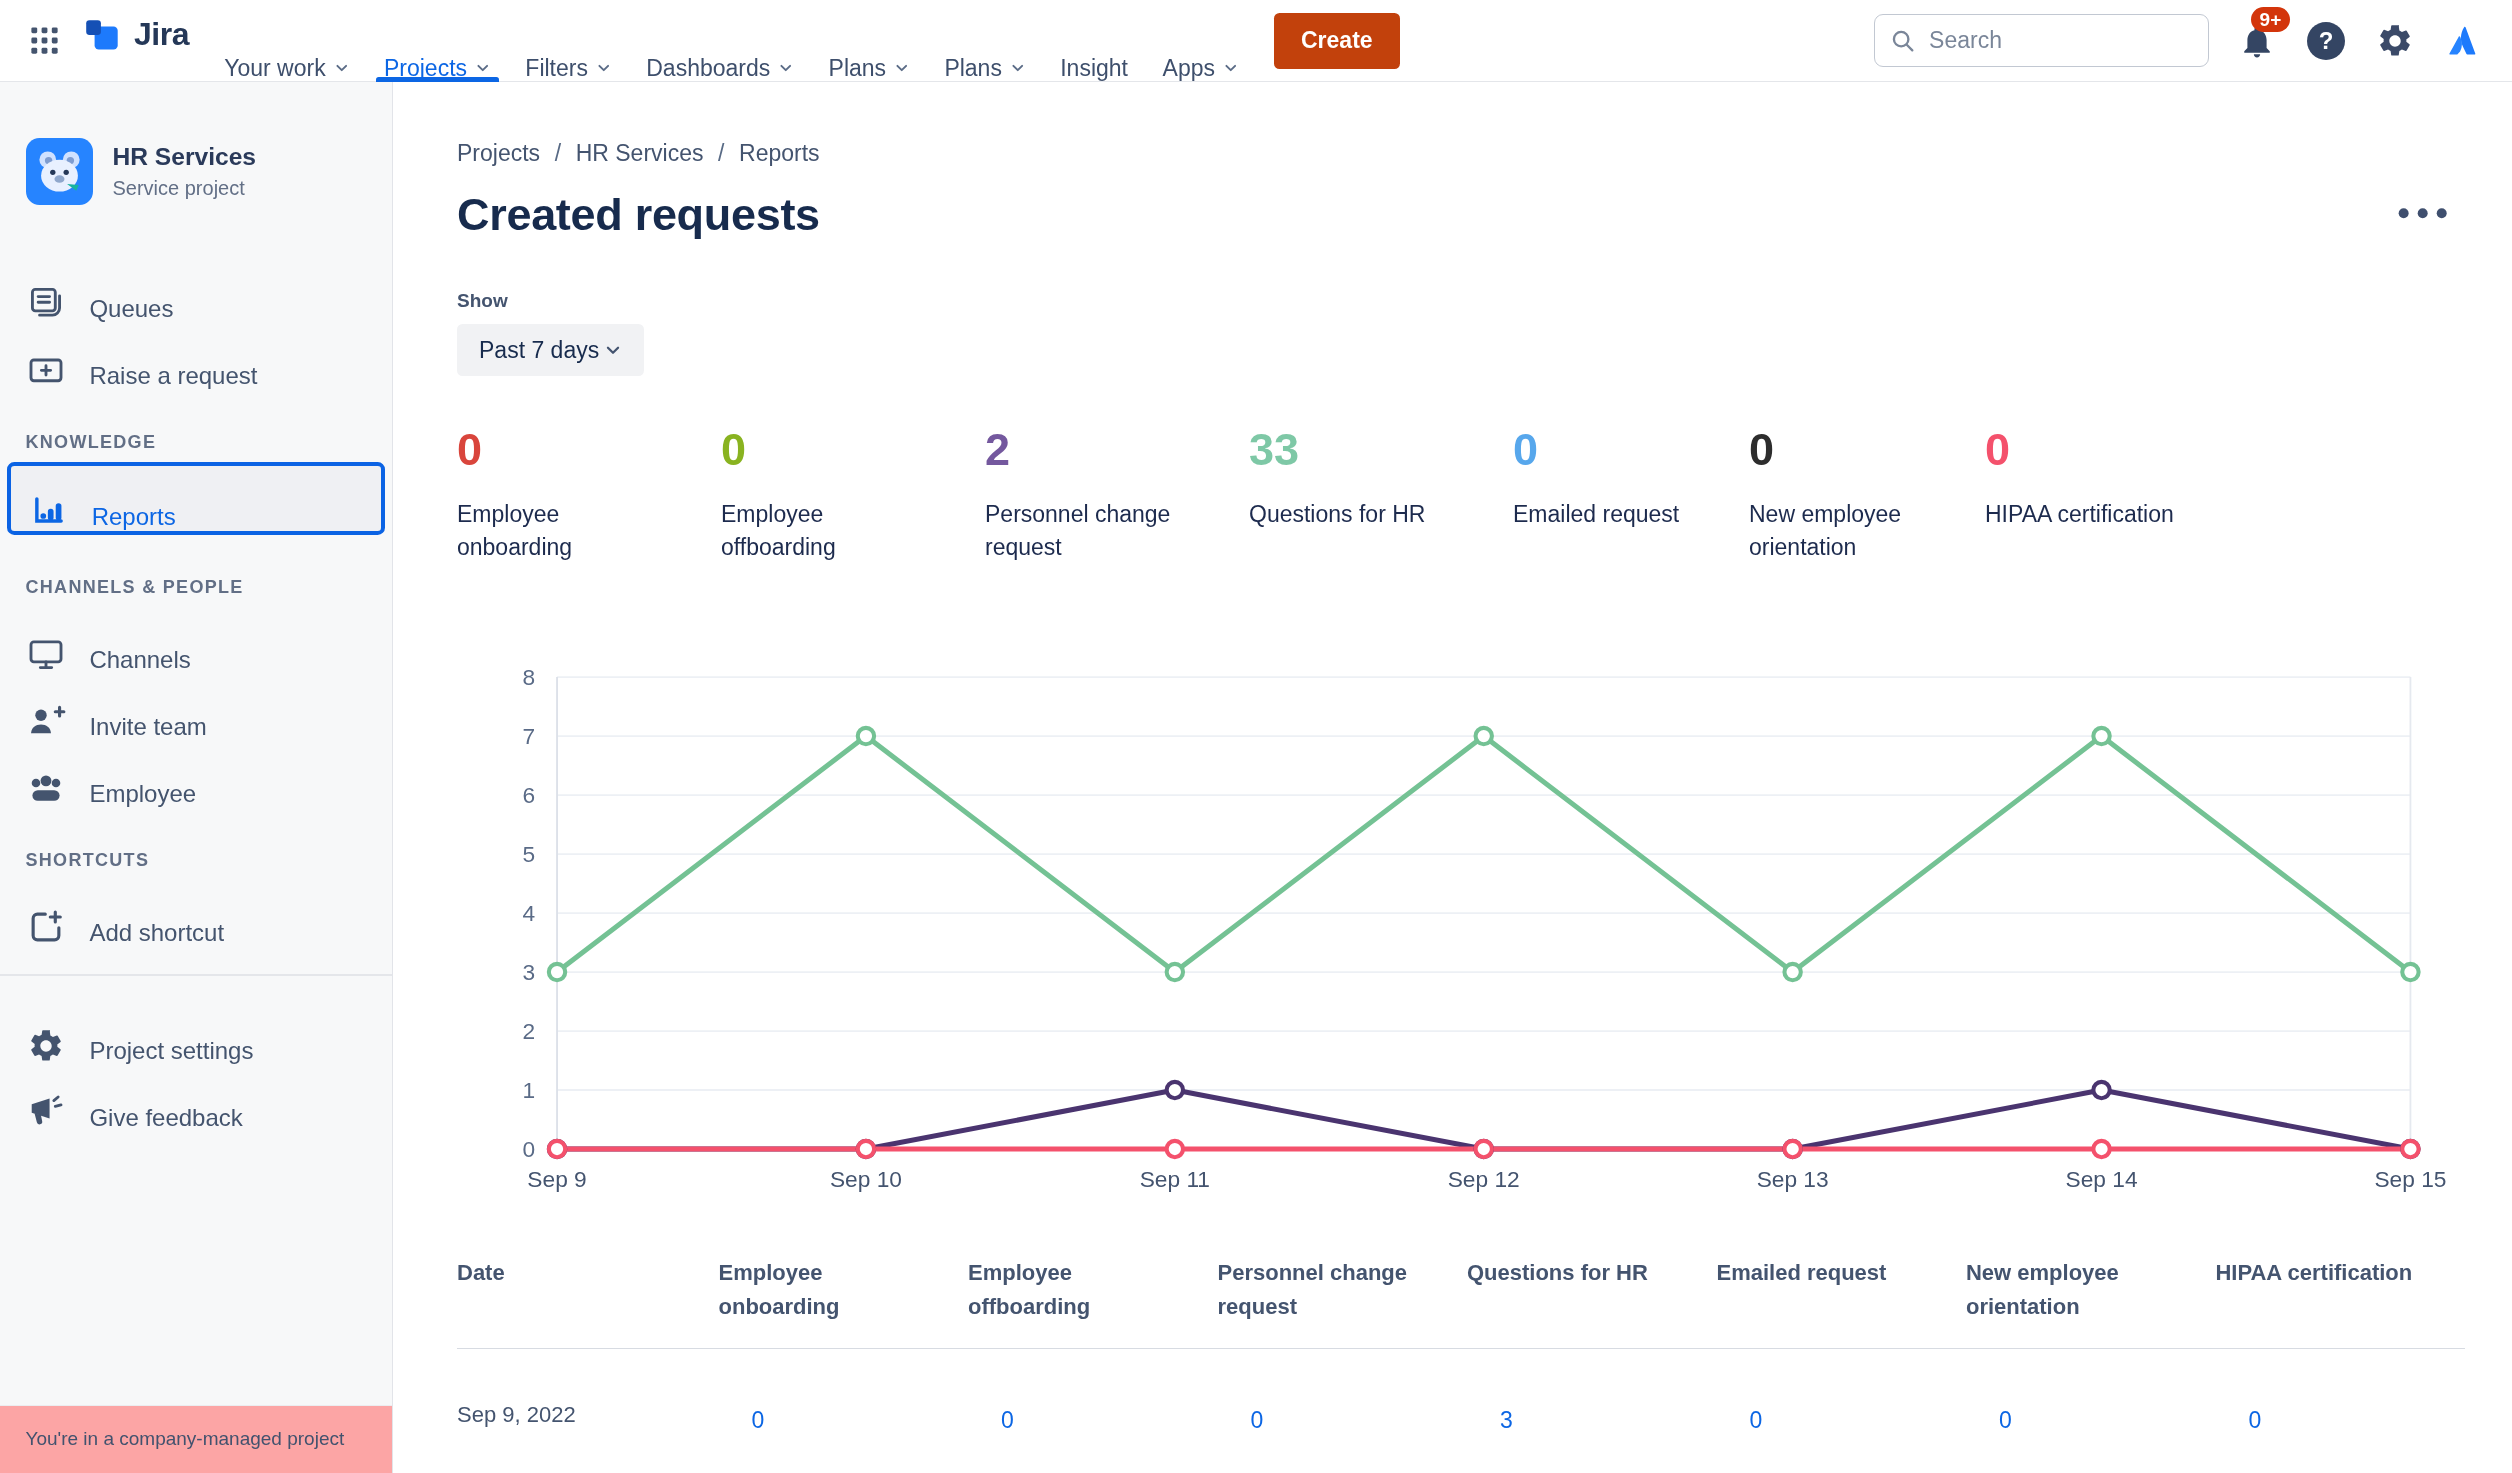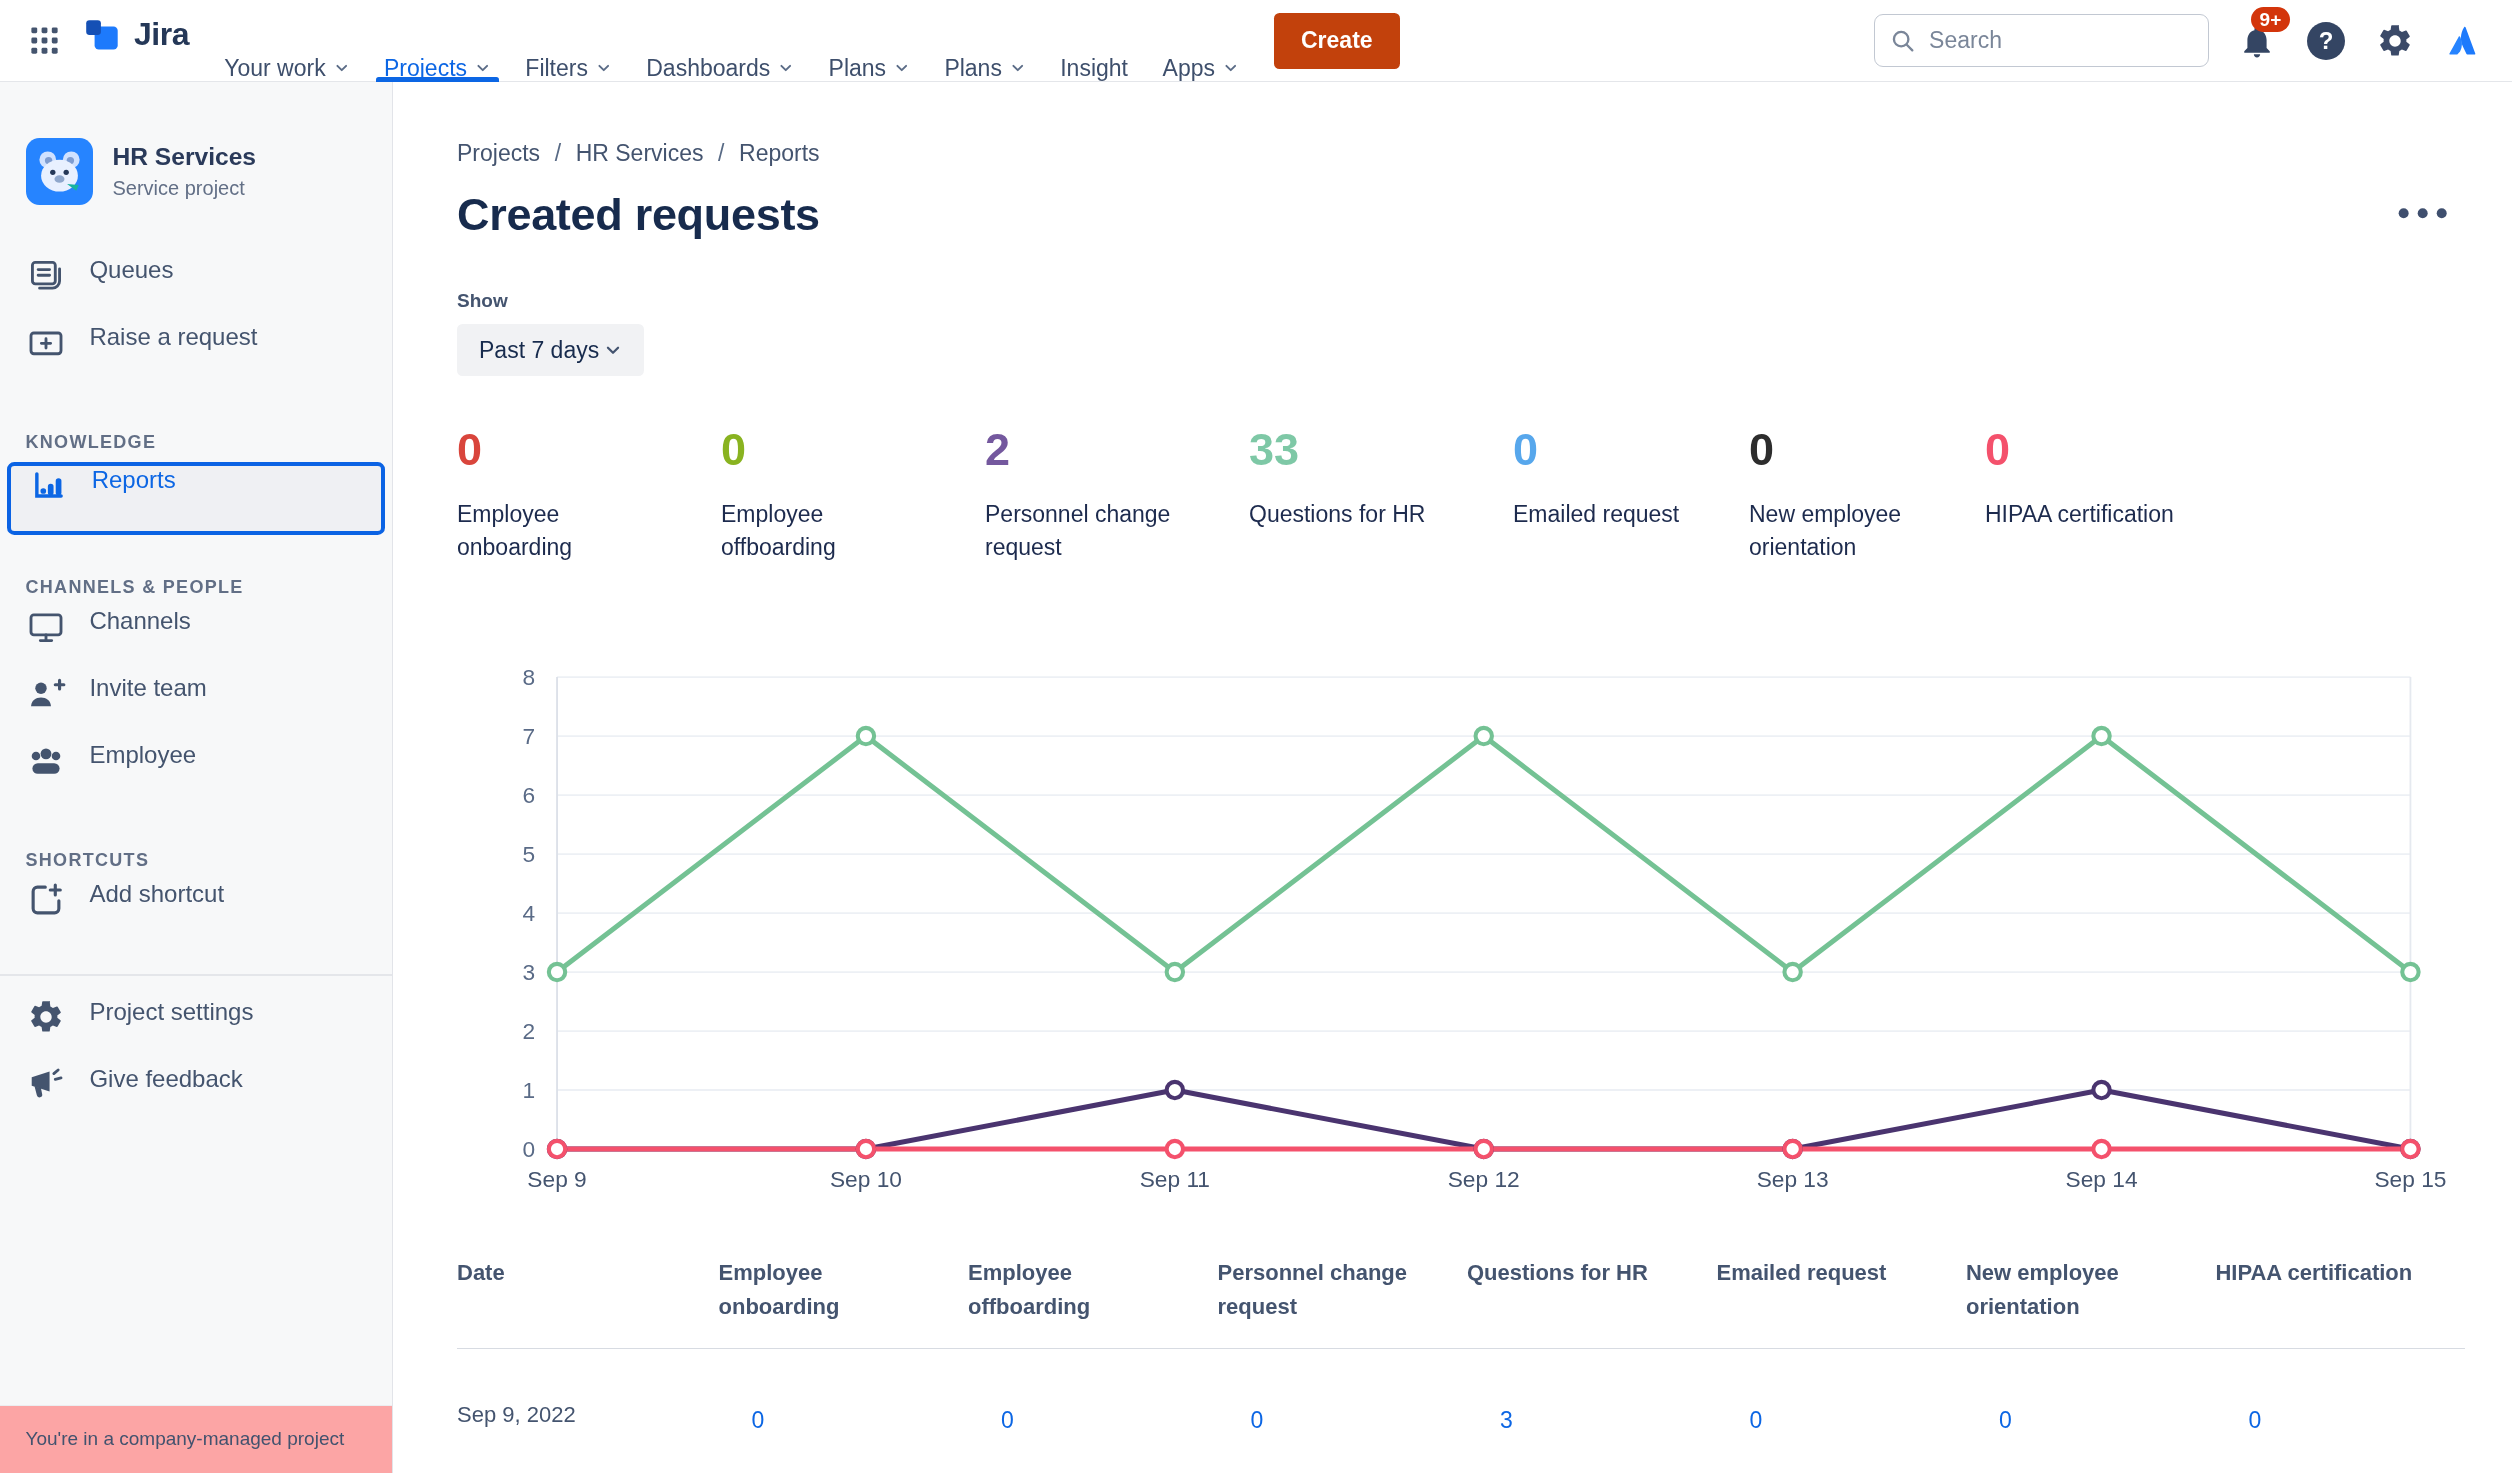--- a/index.html
+++ b/index.html
@@ -54,21 +54,21 @@
   
   .sidebar {
     position:absolute; top:82px; left:0; bottom:0; width:393px; background:#F7F8F9;
     border-right:0.9px solid #E2E4E9; padding-top:56px;
   }
   .project-row { display:flex; align-items:center; gap:20px; padding:0 25.5px; }
   .project-name { font-size:24.6px; font-weight:700; color:#2A3A5A; }
   .project-type { font-size:20px; color:#626F86; margin-top:6.4px; }
   .side-list { margin-top:51px; }
   .side-item {
-    display:flex; align-items:flex-start; gap:22px; height:67px; padding:0 16.4px; margin:0 9px;
+    display:flex; align-items:flex-end; gap:22px; height:67px; padding:0 16.4px; margin:0 9px;
     font-size:24px; color:#44546E; border-radius:7.3px; cursor:pointer;
   }
   .side-item .s-icon { width:42px; display:flex; justify-content:center; flex:none; }
   .side-item.selected {
     border:4.5px solid #0B63E4; background:#EFF0F3; color:#0C66E4; margin:5.5px 7.3px; height:73px;
   }
   .section-label { margin:42px 25.5px 9px; font-size:18px; font-weight:700; letter-spacing:1.3px; color:#626F86; }
   .side-divider { height:1.8px; background:#E4E6EA; margin:27px 0 22px; }
   .side-footer {
     position:absolute; bottom:0; left:0; right:0; padding:22px 25.5px 24px;

